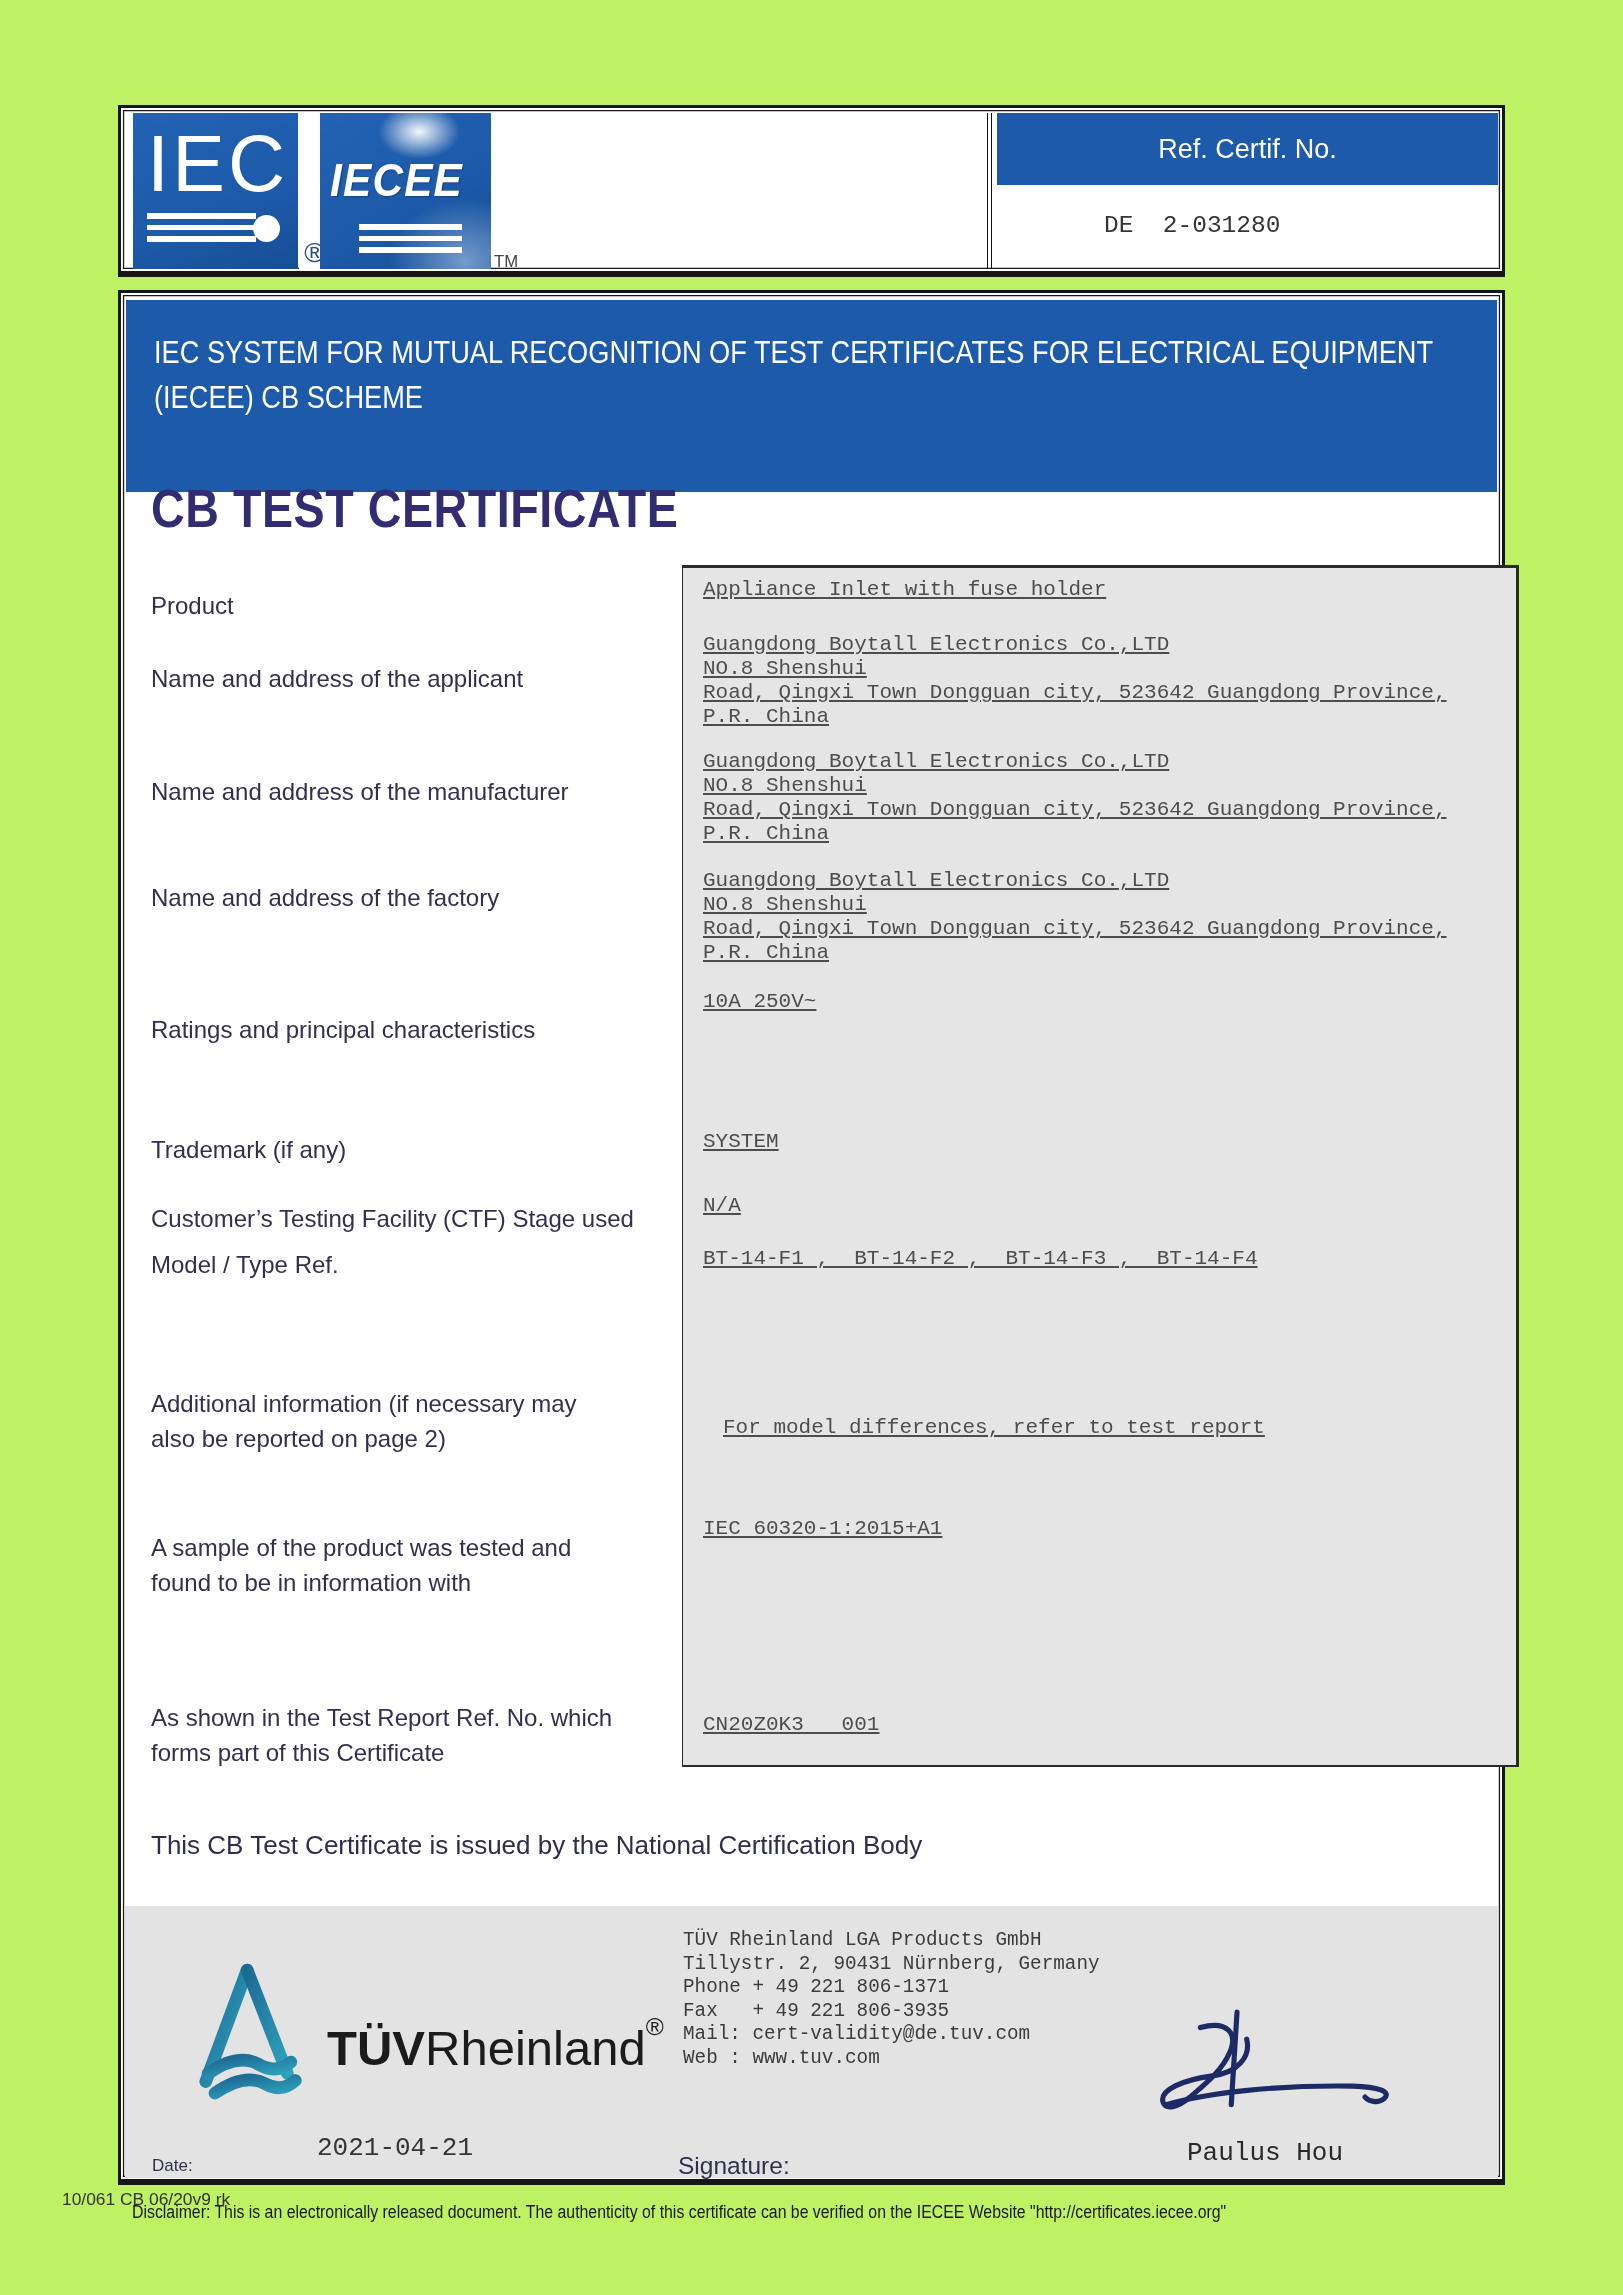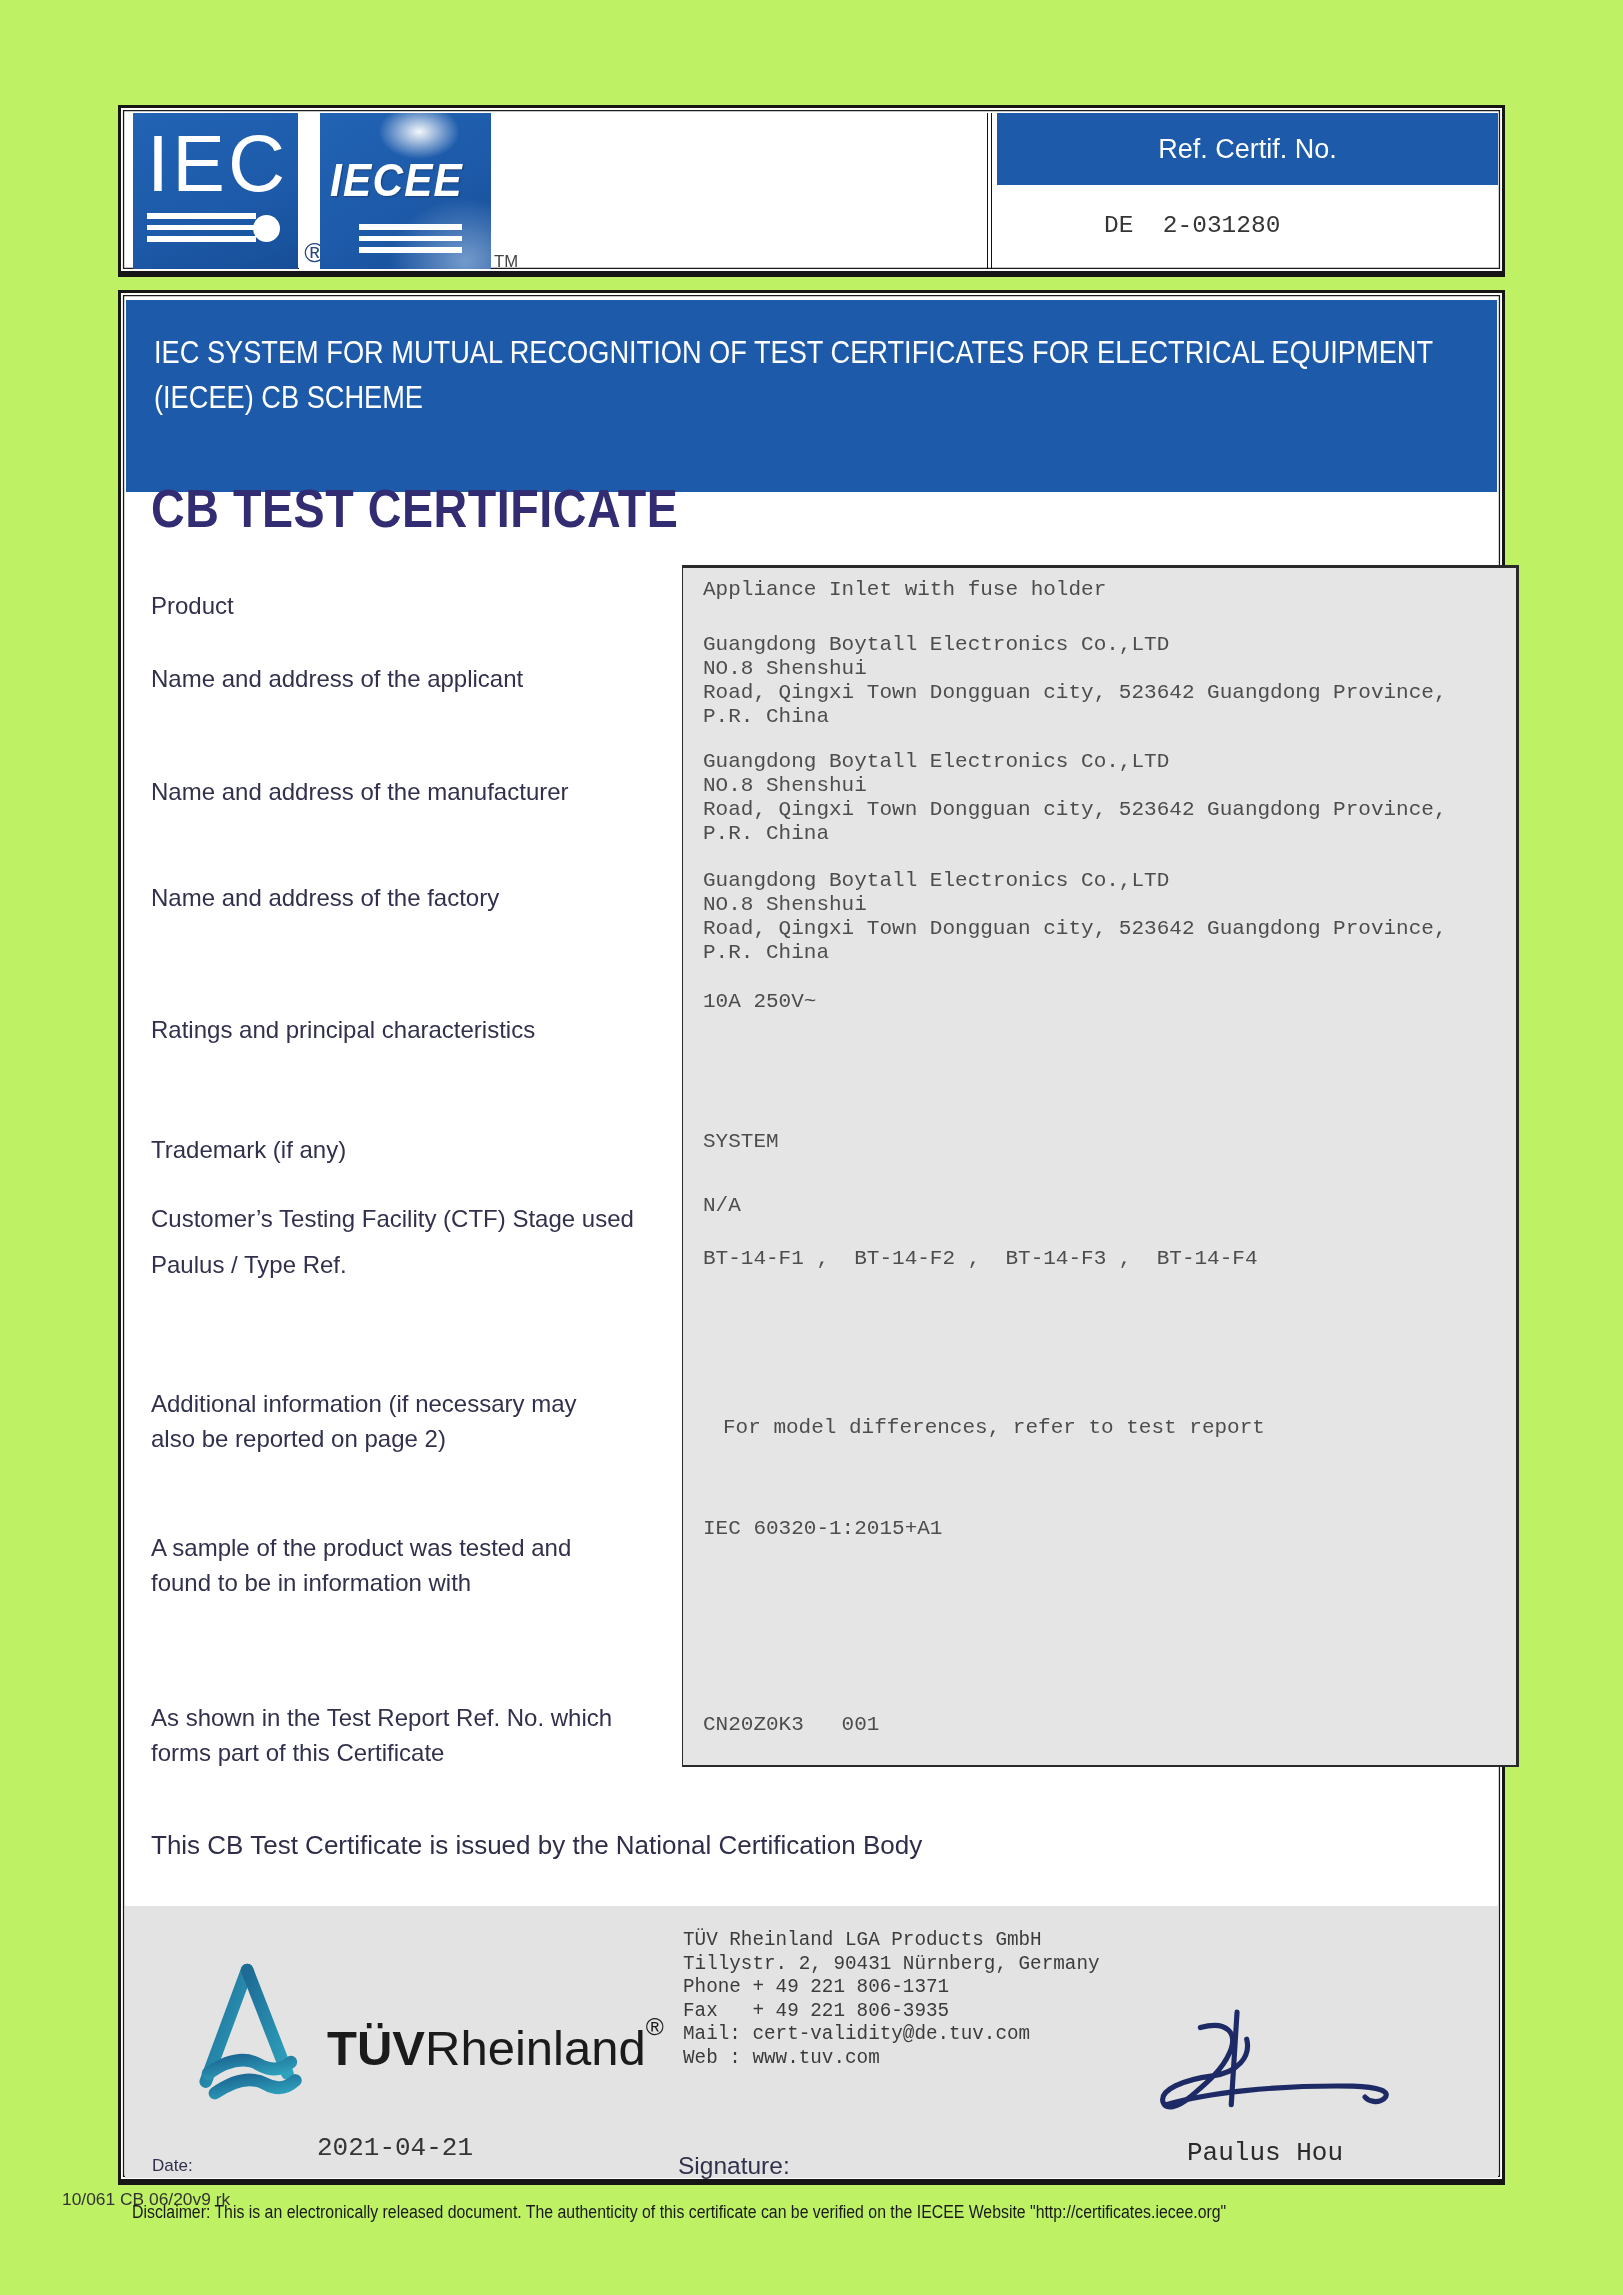--- a/index.html
+++ b/index.html
@@ -16,21 +16,21 @@
     background:#ffffff;
   }
   .bluebox { background:#1d5aa9; }
   .lbl {
     font-size:24px; color:#31314d; line-height:35px; white-space:pre-line;
     letter-spacing:0px;
     margin-top:11px;
   }
   .val {
     font-family:"Liberation Mono", monospace; font-size:21px; color:#4d4d4d;
-    line-height:24px; white-space:pre;
+    line-height:24px; white-space:pre;text-decoration:underline;
   }
   .banner-line {
     display:block; white-space:nowrap; color:#ffffff; font-size:32px;
     transform:scaleX(0.85); transform-origin:0 50%; line-height:45px;
   }
   .title-text {
     display:inline-block; white-space:nowrap; font-weight:bold; font-size:53px;
     color:#322d73; transform:scaleX(0.88); transform-origin:0 50%; letter-spacing:0.6px;
   }
   .valuebox {
@@ -107,21 +107,21 @@
 
   <div class="abs valuebox" style="left:682px; top:565px; width:837px; height:1202px;"></div>
 
   <div class="abs lbl" style="left:151px; top:577px; width:508px;">Product</div>
   <div class="abs lbl" style="left:151px; top:650px; width:508px;">Name and address of the applicant</div>
   <div class="abs lbl" style="left:151px; top:763px; width:508px;">Name and address of the manufacturer</div>
   <div class="abs lbl" style="left:151px; top:869px; width:508px;">Name and address of the factory</div>
   <div class="abs lbl" style="left:151px; top:1001px; width:508px;">Ratings and principal characteristics</div>
   <div class="abs lbl" style="left:151px; top:1121px; width:508px;">Trademark (if any)</div>
   <div class="abs lbl" style="left:151px; top:1190px; width:508px;">Customer’s Testing Facility (CTF) Stage used</div>
-  <div class="abs lbl" style="left:151px; top:1236px; width:508px;">Paulus / Type Ref.</div>
+  <div class="abs lbl" style="left:151px; top:1236px; width:508px;">Model / Type Ref.</div>
   <div class="abs lbl" style="left:151px; top:1375px; width:508px;">Additional information (if necessary may
 also be reported on page 2)</div>
   <div class="abs lbl" style="left:151px; top:1519px; width:508px;">A sample of the product was tested and
 found to be in information with</div>
   <div class="abs lbl" style="left:151px; top:1689px; width:508px;">As shown in the Test Report Ref. No. which
 forms part of this Certificate</div>
 
   <div class="abs val" style="left:703px; top:578px;">Appliance Inlet with fuse holder</div>
   <div class="abs val" style="left:703px; top:633px;">Guangdong Boytall Electronics Co.,LTD
 NO.8 Shenshui

